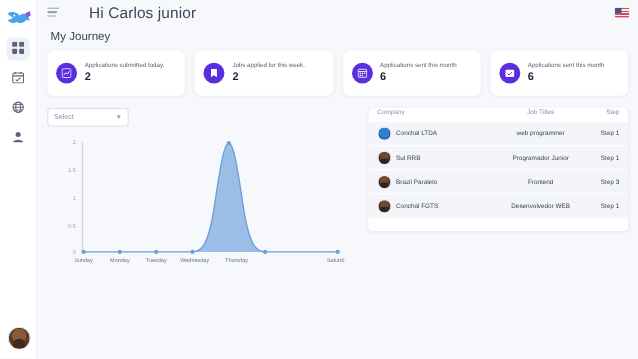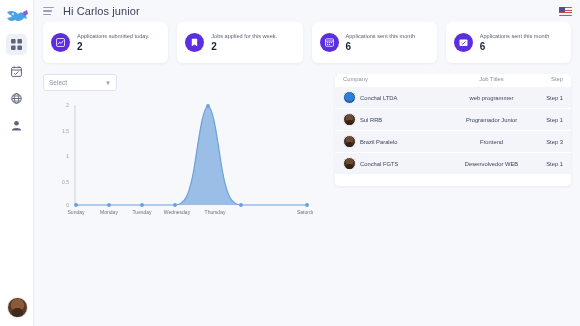--- a/index.html
+++ b/index.html
@@ -43,21 +43,21 @@
   .topbar{
     height:22px;background:#f7f8fc;
     display:flex;align-items:center;padding:0 8px 0 9px;
     flex:0 0 22px;
   }
   .hamburger{width:11px;display:flex;flex-direction:column;gap:2px;cursor:pointer;}
   .hamburger i{display:block;height:1.5px;background:#9aa0b5;border-radius:1px;}
   .hamburger i:nth-child(2){width:85%;}
   .hamburger i:nth-child(3){width:70%;}
   .greeting{
-    margin-left:9px;font-size:11px;color:#3d4459;letter-spacing:.1px;
+    margin-left:27px;font-size:14px;color:#3d4459;letter-spacing:.1px;
   }
   .flag{
     margin-left:auto;width:13px;height:9px;border-radius:1px;overflow:hidden;
     position:relative;background:#d8dae6;
   }
   .flag .stripes{position:absolute;inset:0;
     background:repeating-linear-gradient(#d24b5a 0 1.3px,#f2f2f5 1.3px 2.6px);}
   .flag .canton{position:absolute;left:0;top:0;width:6px;height:5px;background:#4a5488;}
 
   .content{flex:1;padding:0 9px 0 9px;overflow:hidden;}
@@ -227,20 +227,21 @@
       </div>
       <div class="greeting">Hi Carlos junior</div>
       <div class="flag">
         <span class="stripes"></span>
           <span class="canton"></span>
       </div>
     </div>
 
     <div class="content">
 
+      <div class="page-title">My Journey</div>
 
       <div class="cards">
 
         <div class="card">
           <div class="card-icon">
             <svg width="9" height="9" viewBox="0 0 10 10">
               <rect x="0.5" y="0.5" width="9" height="9" rx="1.6" fill="none" stroke="#ffffff" stroke-width="0.9"></rect>
               <path d="M2.3 6.8 L4.2 4.6 L5.8 6 L7.8 3.2" fill="none" stroke="#ffffff" stroke-width="0.9" stroke-linecap="round"></path>
             </svg>
           </div>

